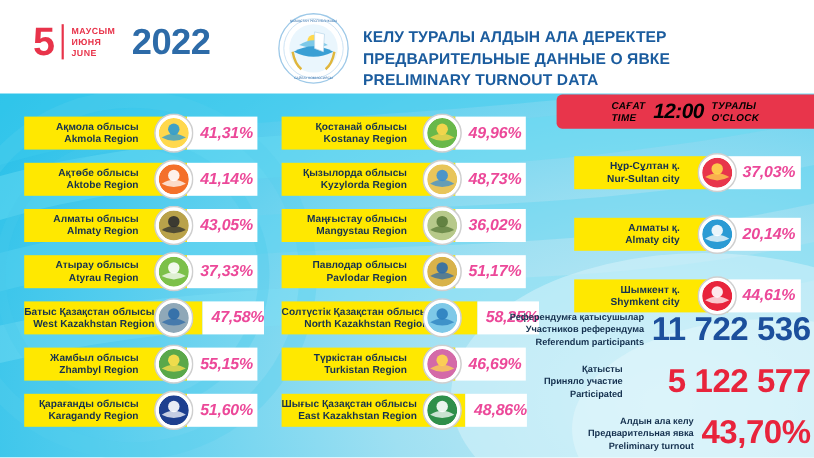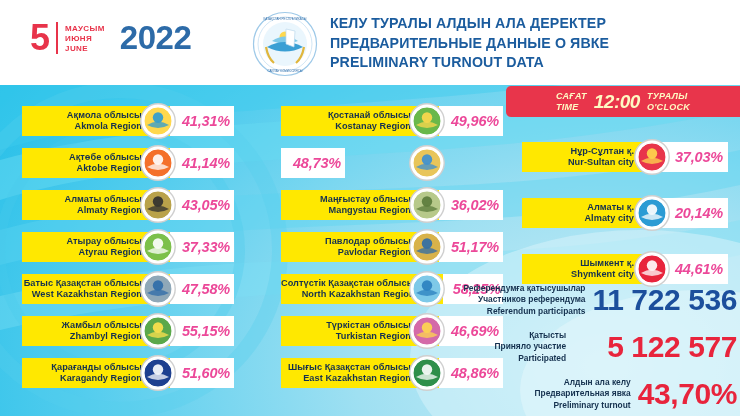--- a/index.html
+++ b/index.html
@@ -77,21 +77,21 @@
   }
 
   .emblem-wrap {
     position: absolute;
     left: 252px; top: 11px;
     width: 66px; height: 66px;
   }
 
   .header-titles {
     position: absolute;
-    left: 330px; top: 14px;
+    left: 330px; top: 25px;
   }
   .header-titles div {
     font-size: 14.2px;
     font-weight: bold;
     color: #1b5c9e;
     line-height: 19.5px;
     letter-spacing: 0.1px;
     white-space: nowrap;
   }
 
@@ -100,21 +100,21 @@
     position: absolute;
     left: 506px; top: 86px;
     width: 234px; height: 31px;
     background: #e8354b;
     border-radius: 5px 0 0 5px;
     display: flex;
     align-items: center;
     justify-content: center;
     gap: 7px;
     z-index: 6;
-    color: #fef9c3;
+    color: #000000;
   }
   .tb-col {
     display: flex;
     flex-direction: column;
     line-height: 10.5px;
   }
   .tb-col span {
     font-size: 9px;
     font-weight: bold;
     font-style: italic;
@@ -123,38 +123,38 @@
   .tb-time {
     font-size: 19px;
     font-weight: bold;
     font-style: italic;
     letter-spacing: -0.5px;
   }
 
   
   .col { position: absolute; z-index: 4; }
   #col-1 { left: 22px;  top: 106px; width: 212px; }
-  #col-2 { left: 256px; top: 106px; width: 222px; margin-left: 25px; }
+  #col-2 { left: 256px; top: 106px; width: 222px; }
   #col-3 { left: 522px; top: 142px; width: 206px; }
 
   .row {
     position: relative;
     height: 30px;
     margin-bottom: 12px;
     display: flex;
     align-items: stretch;
   }
   .row-label {
     flex: 1;
     background: #ffe800;
     display: flex;
     flex-direction: column;
     align-items: flex-end;
     justify-content: center;
-    padding-right: 28px;
+    padding-right: 44px;
     line-height: 11.5px;
   }
   .row-label span {
     font-size: 9.2px;
     font-weight: bold;
     color: #15314f;
     white-space: nowrap;
     letter-spacing: 0.05px;
   }
   .row-value {
@@ -404,20 +404,24 @@
         </div>
         <div class="row-emblem"><svg width="36" height="36" viewBox="0 0 36 36">
     <circle cx="18" cy="18" r="17.2" fill="#ffffff" stroke="#cfcfcf" stroke-width="1.4"></circle>
     <circle cx="18" cy="18" r="14.2" fill="#69b84a" stroke="#ffffff" stroke-width="1"></circle>
     <circle cx="18" cy="14.5" r="5.2" fill="#ffd84d" opacity="0.9"></circle>
     <path d="M7,22 q11,-7 22,0 q-11,6 -22,0 Z" fill="#ffd84d" opacity="0.75"></path>
     <circle cx="18" cy="18" r="14.2" fill="none" stroke="#ffffff" stroke-width="1.1"></circle>
   </svg></div>
       </div>
       <div class="row">
+        <div class="row-label">
+          <span>Қызылорда облысы</span>
+          <span>Kyzylorda Region</span>
+        </div>
         <div class="row-value">
           <span>48,73%</span>
         </div>
         <div class="row-emblem"><svg width="36" height="36" viewBox="0 0 36 36">
     <circle cx="18" cy="18" r="17.2" fill="#ffffff" stroke="#cfcfcf" stroke-width="1.4"></circle>
     <circle cx="18" cy="18" r="14.2" fill="#e8c55a" stroke="#ffffff" stroke-width="1"></circle>
     <circle cx="18" cy="14.5" r="5.2" fill="#3a8fd4" opacity="0.9"></circle>
     <path d="M7,22 q11,-7 22,0 q-11,6 -22,0 Z" fill="#3a8fd4" opacity="0.75"></path>
     <circle cx="18" cy="18" r="14.2" fill="none" stroke="#ffffff" stroke-width="1.1"></circle>
   </svg></div>

